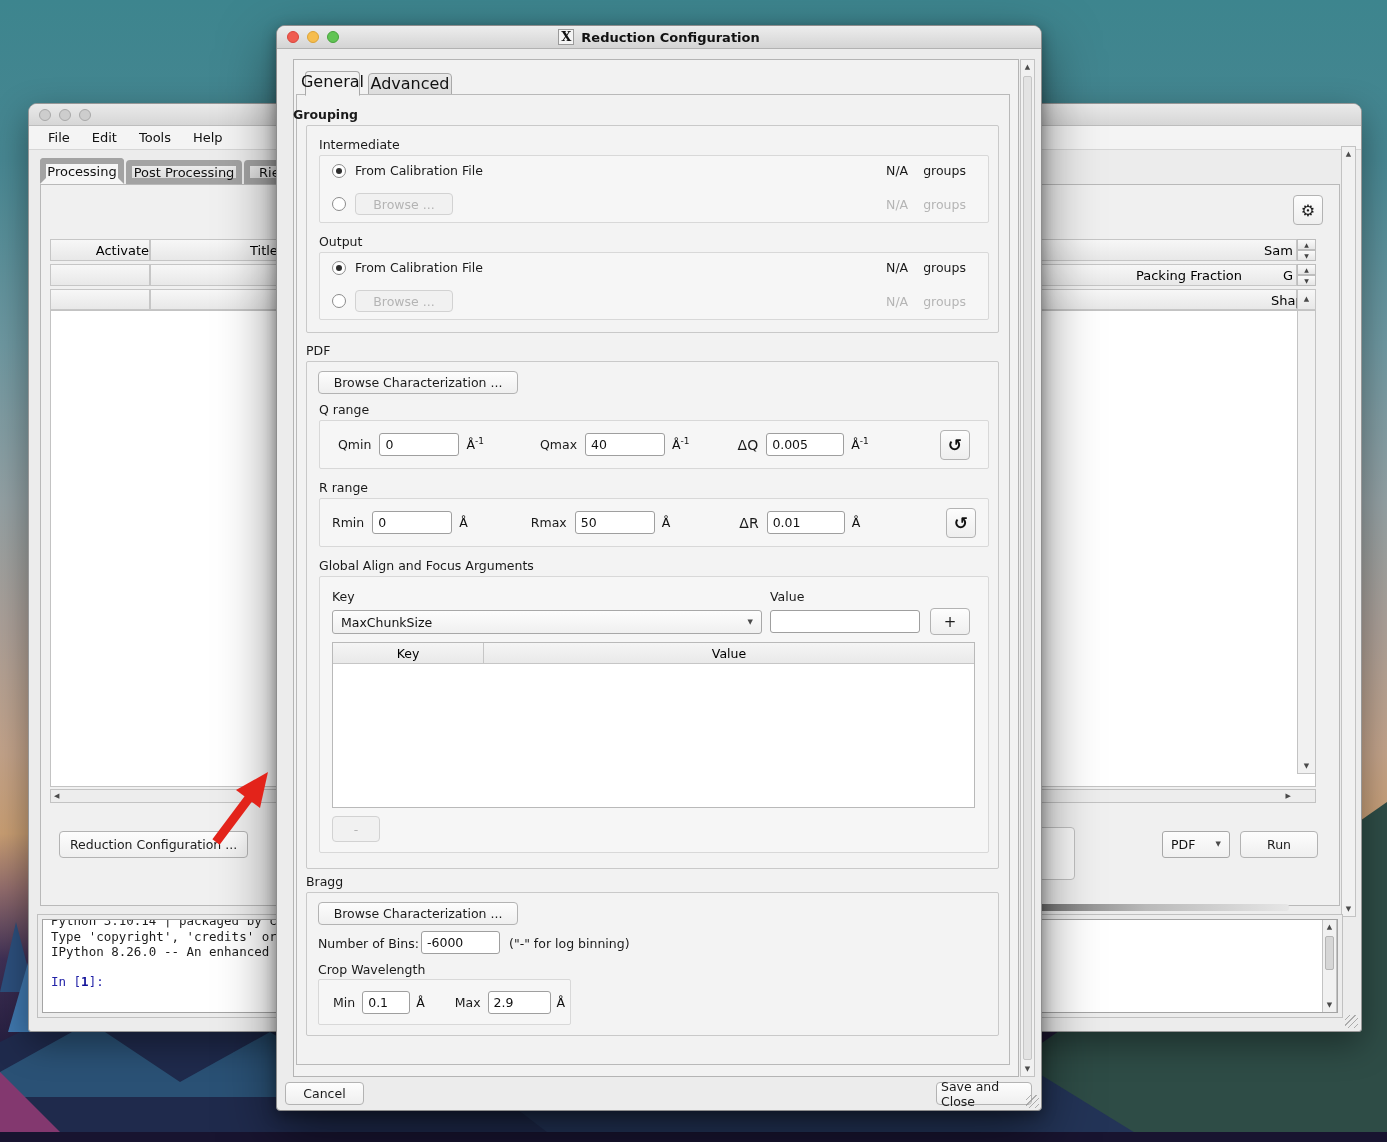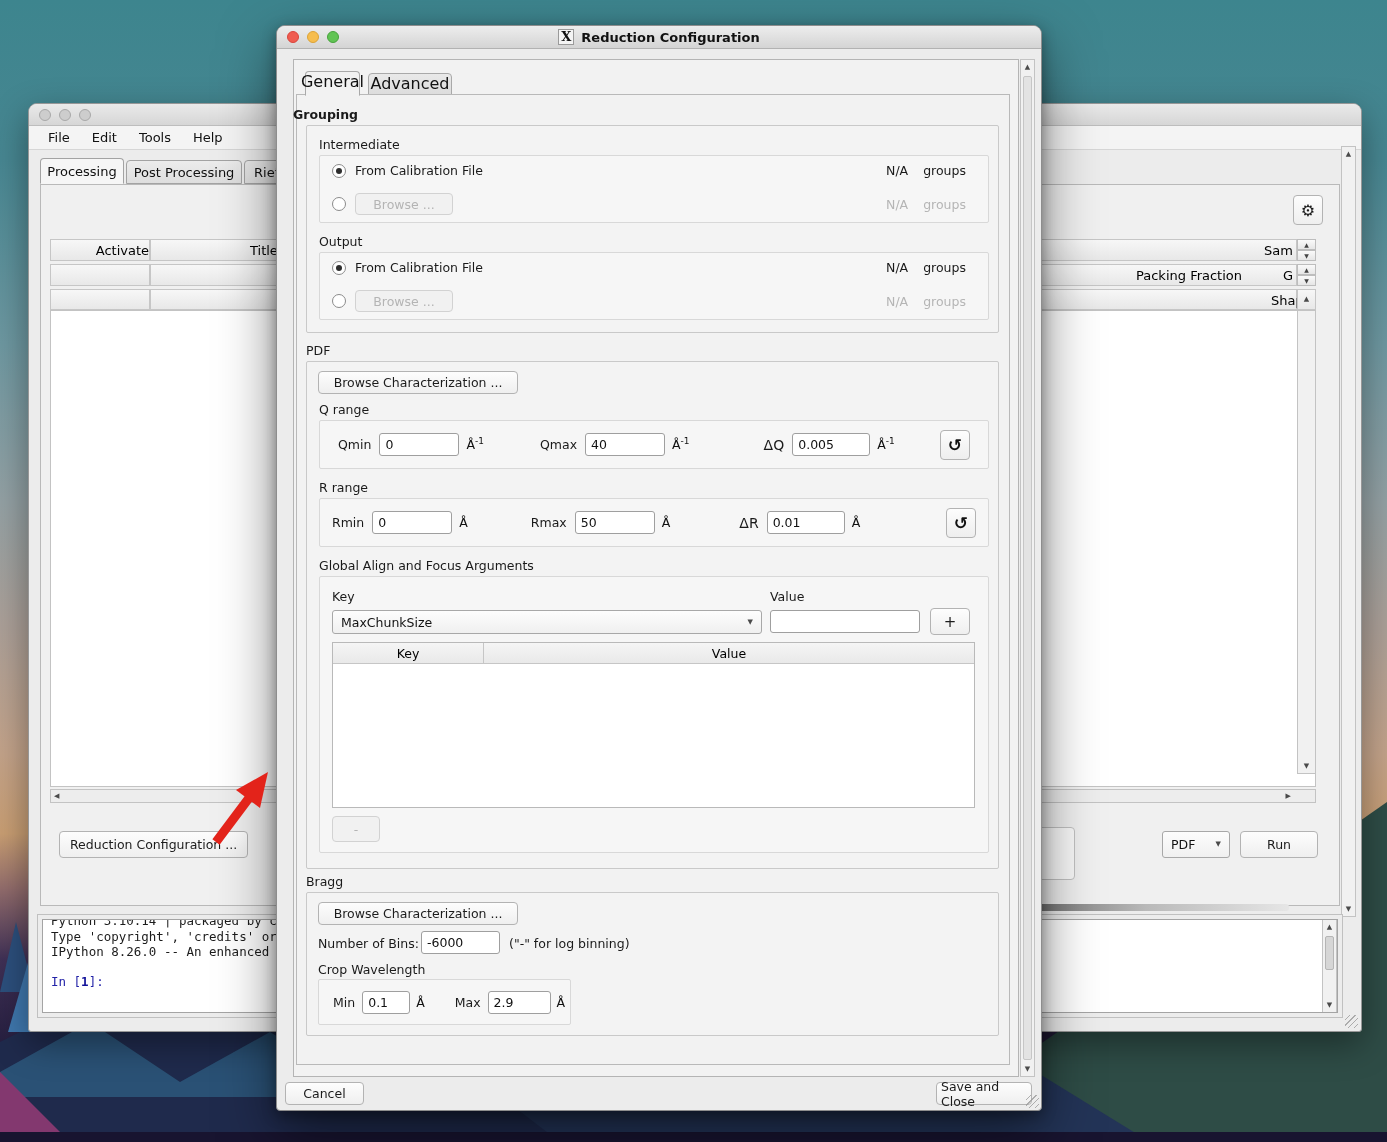--- a/index.html
+++ b/index.html
@@ -33,21 +33,21 @@
   .mw-title { position:absolute; left:0; top:0; right:0; height:22px;
     background:linear-gradient(180deg,#eaeaea,#d6d6d6); border-bottom:1px solid #bdbdbd; border-radius:8px 8px 0 0; }
   .dots { position:absolute; left:10px; top:5px; display:flex; gap:8px; }
   .dot { width:12px; height:12px; border-radius:50%; }
   .dot.grey { background:#cdcdcd; border:1px solid #a8a8a8; }
   .mw-menubar { position:absolute; left:0; top:22px; right:0; height:24px; background:#f4f4f4;
     border-bottom:1px solid #d6d6d6; display:flex; align-items:center; padding-left:10px; gap:4px; }
   .mitem { font-size:13px; color:#111; padding:2px 9px; }
   .mw-tab { position:absolute; height:26px; display:flex; align-items:center; justify-content:center;
     font-size:13px; color:#111; background:linear-gradient(180deg,#ececec,#dedede);
-    border:1px solid #a3a3a3; border-radius:4px 4px 0 0; }
+    border:6px solid #a3a3a3; border-radius:4px 4px 0 0; }
   .mw-tab.active { background:#f6f6f6; border-bottom-color:#f6f6f6; z-index:3; }
   .mw-pane { position:absolute; left:11px; top:80px; width:1300px; height:722px;
     border:1px solid #b9b9b9; background:#f0f0f0; }
   .hcell { background:linear-gradient(180deg,#f7f7f7,#e8e8e8); border:1px solid #c6c6c6; position:relative; }
   .spinbox { width:19px; display:flex; flex-direction:column; }
   .spinbox span { flex:1; display:flex; align-items:center; justify-content:center;
     background:linear-gradient(180deg,#fafafa,#e6e6e6); border:1px solid #bdbdbd; font-size:6px; color:#444; }
   .sbv { position:absolute; width:15px; background:#f1f1f1; border:1px solid #c3c3c3; }
   .sbv .cap { position:absolute; left:0; right:0; height:14px; display:flex; align-items:center; justify-content:center; }
   .console { font-family:"DejaVu Sans Mono",monospace; font-size:12.5px; line-height:15px; color:#1c1c1c; }
@@ -319,21 +319,21 @@
   </span>
 
   <span class="glabel" style="position:absolute; left:42px; top:376px;">Q range</span>
   <div class="ibox rrow" style="left:42px; top:394px; width:670px; height:49px; padding:0 18px;">
     <span class="glabel">Qmin</span>
     <input class="tinput" style="width: 80px; margin-left: 8px;" value="0">
     <span class="unit" style="margin-left:7px;"><span>Å</span><sup>-1</sup></span>
     <span class="glabel" style="margin-left:56px;">Qmax</span>
     <input class="tinput" style="width: 80px; margin-left: 8px;" value="40">
     <span class="unit" style="margin-left:7px;"><span>Å</span><sup>-1</sup></span>
-    <span class="glabel" style="margin-left:74px; font-size:14px;">ΔQ</span>
+    <span class="glabel" style="margin-left:48px; font-size:14px;">ΔQ</span>
     <input class="tinput" style="width: 78px; margin-left: 8px;" value="0.005">
     <span class="unit" style="margin-left:7px;"><span>Å</span><sup>-1</sup></span>
     <span class="resetbtn" style="margin-left:auto;">
       <span>↺</span>
     </span>
   </div>
 
   <span class="glabel" style="position:absolute; left:42px; top:454px;">R range</span>
   <div class="ibox rrow" style="left:42px; top:472px; width:670px; height:49px; padding:0 12px;">
     <span class="glabel">Rmin</span>

